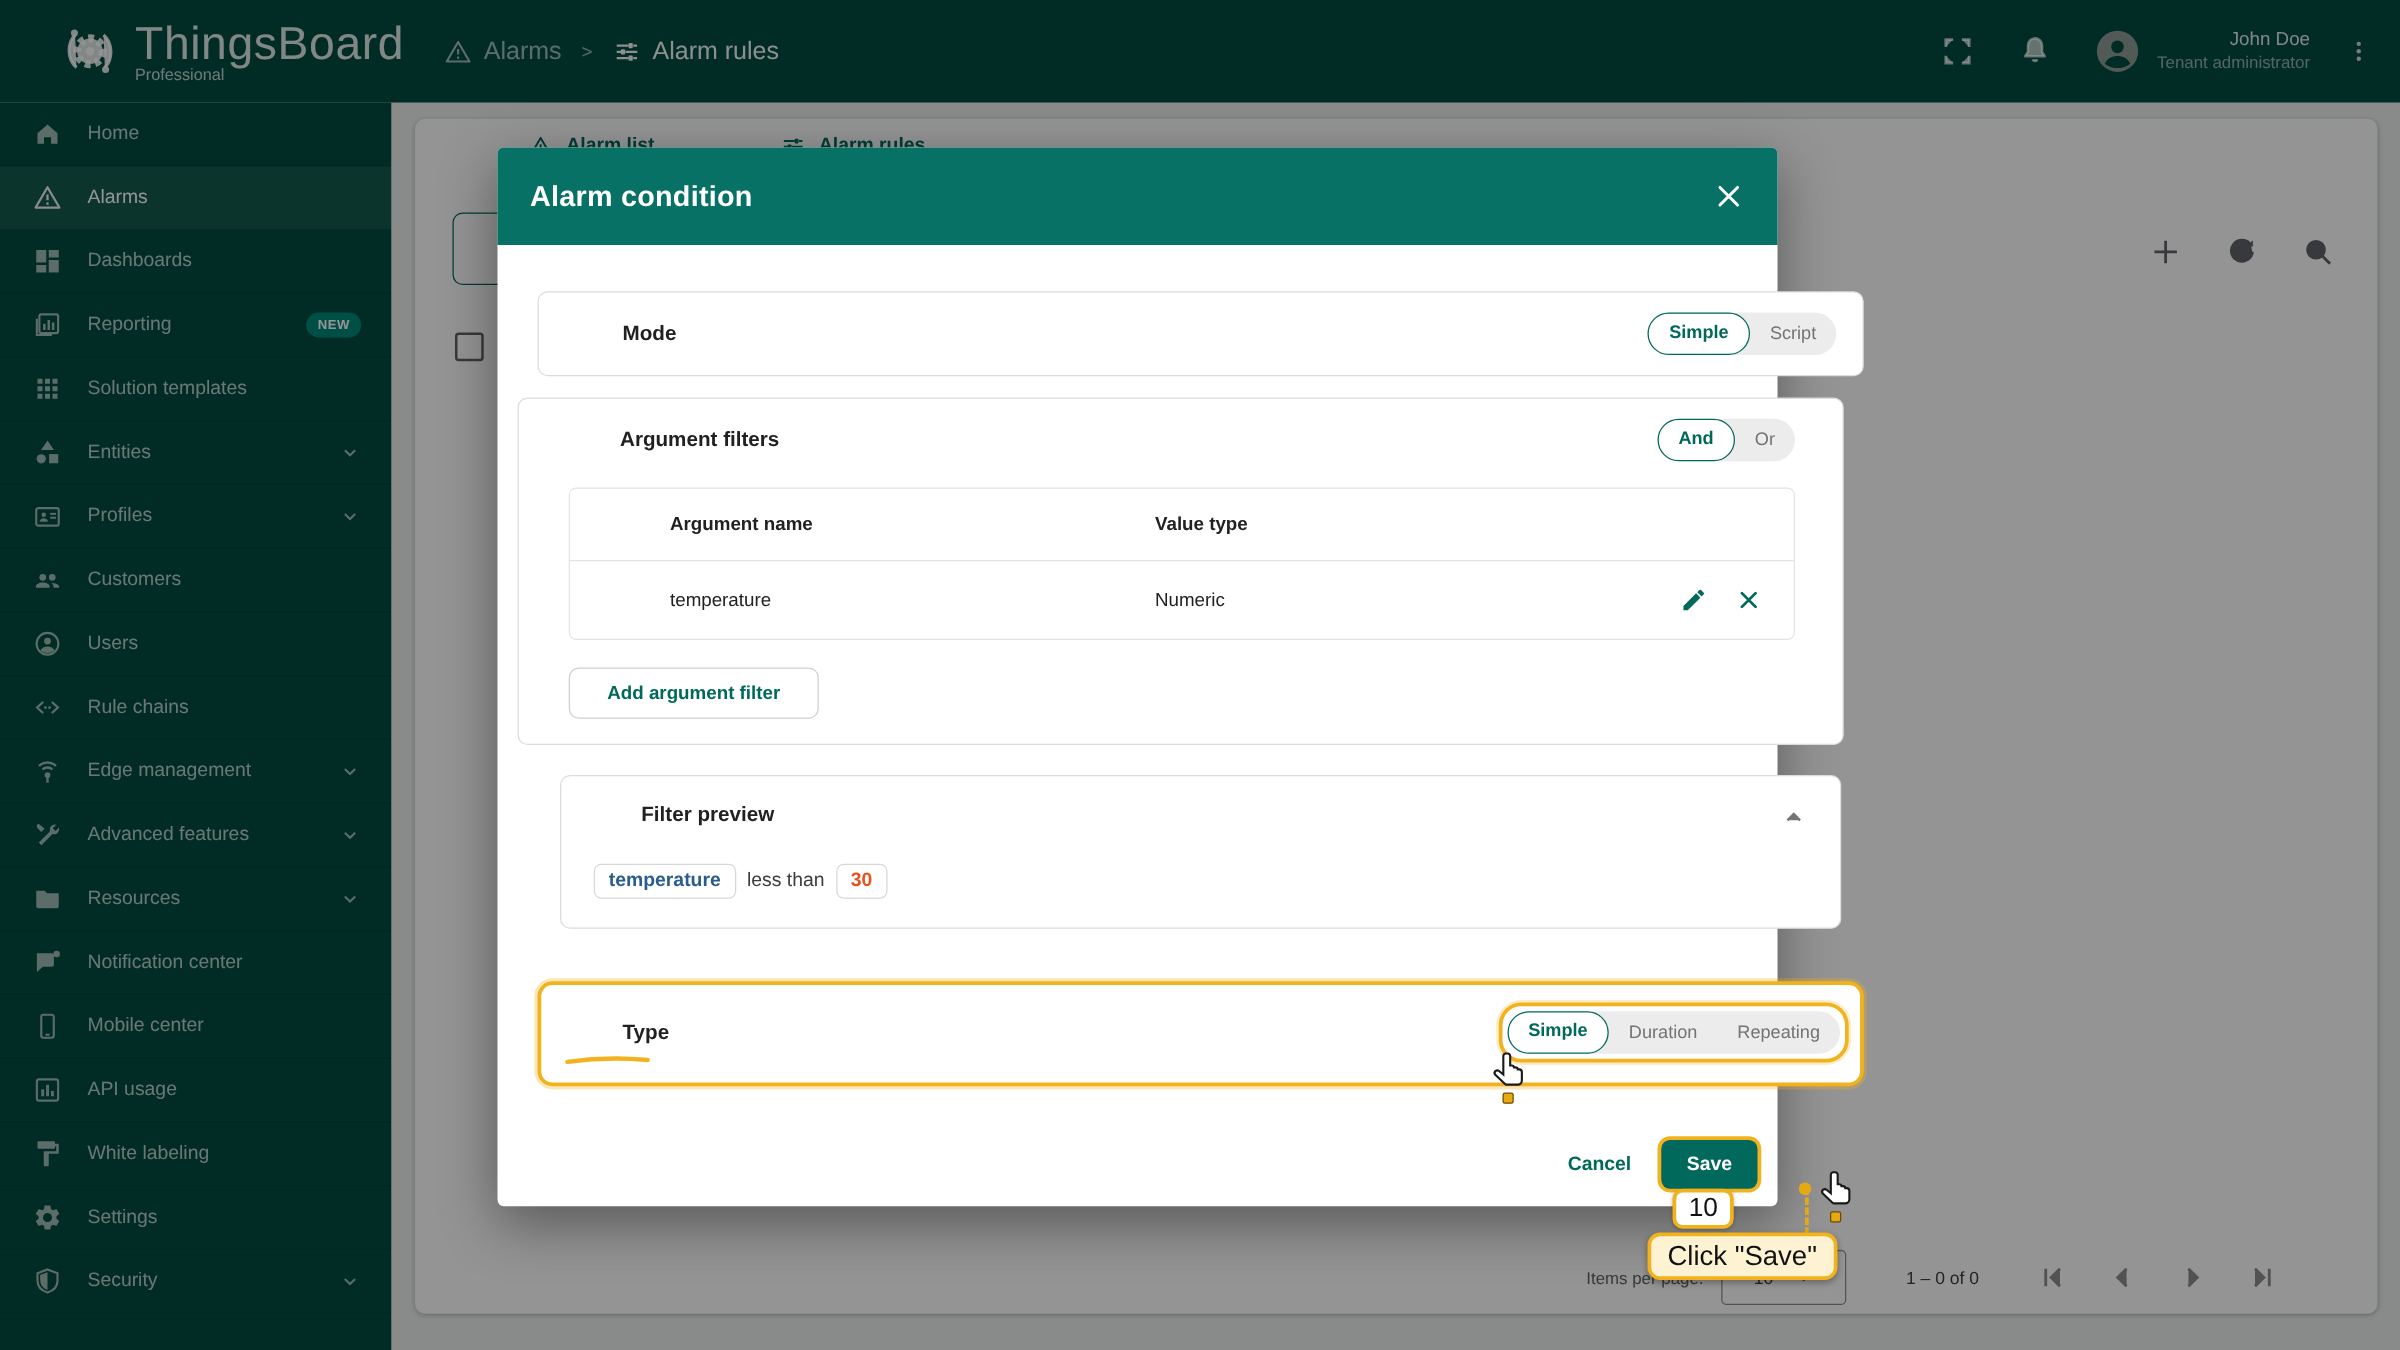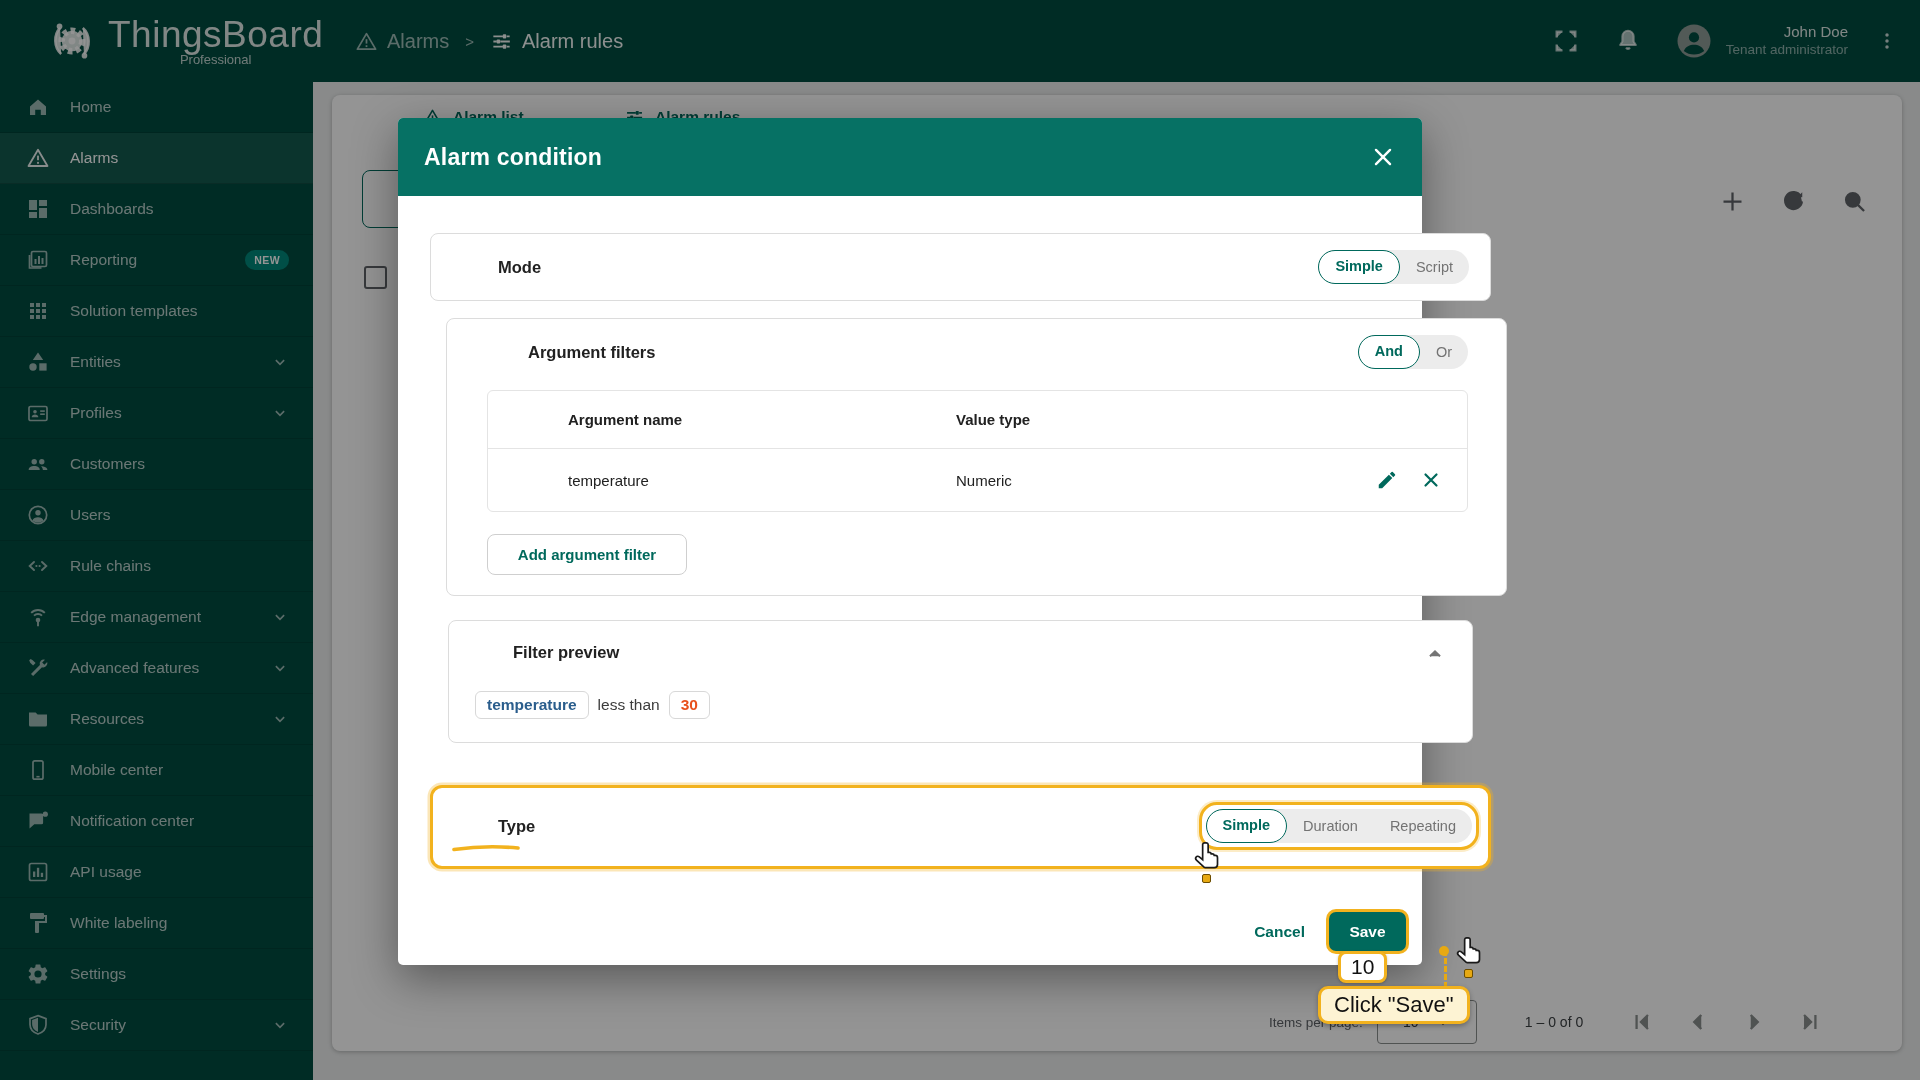--- a/index.html
+++ b/index.html
@@ -9,21 +9,21 @@
   .icon{display:inline-flex;align-items:center;justify-content:center;}
   .icon svg{width:100%;height:100%;fill:currentColor;}
 
   
   .topbar{position:absolute;left:0;top:0;width:1920px;height:82px;background:#004d40;z-index:2;
           display:flex;align-items:center;color:rgba(255,255,255,.9);}
   .logo{display:flex;align-items:center;margin-left:46px;}
   .logo .icon{width:52px;height:52px;color:rgba(255,255,255,.87);}
   .logo-text{margin-left:10px;line-height:1;}
   .logo-name{font-size:37px;color:rgba(255,255,255,.87);letter-spacing:.5px;}
-  .logo-sub{font-size:13px;color:rgba(255,255,255,.75);text-align:center;margin-top:0;}
+  .logo-sub{font-size:13px;color:rgba(255,255,255,.75);text-align:left;margin-top:0;}
   .crumbs{position:absolute;left:355px;top:0;height:82px;display:flex;align-items:center;}
   .crumb{display:flex;align-items:center;gap:9px;font-size:20px;}
   .crumb .icon{width:23px;height:23px;}
   .crumb.dim{color:rgba(255,255,255,.62);}
   .crumb.lit{color:rgba(255,255,255,.95);}
   .crumb-sep{margin:0 16px;font-size:15px;color:rgba(255,255,255,.62);}
   .top-right{position:absolute;right:0;top:0;height:82px;display:flex;align-items:center;}
   .tb-btn{width:28px;height:28px;color:rgba(255,255,255,.68);margin-right:34px;}
   .avatar{width:36px;height:36px;border-radius:50%;color:#9aa7a2;margin-right:14px;}
   .user-block{line-height:1.25;margin-right:28px;text-align:right;}
@@ -79,21 +79,21 @@
   .modal-close{margin-left:auto;width:26px;height:26px;color:#fff;cursor:pointer;}
   .sect{position:absolute;background:#fff;border:1px solid #dcdcdc;border-radius:8px;}
   .sect-label{font-size:16.5px;color:#212121;font-weight:bold;margin-left:43px;}
   .toggle{display:inline-flex;background:#ececec;border-radius:17px;height:34px;}
   .t-opt{padding:0 16px;line-height:34px;font-size:14.5px;color:#737373;cursor:pointer;white-space:nowrap;}
   .t-opt.sel{background:#fff;border:1.5px solid #00695c;border-radius:17px;color:#00695c;
              font-weight:bold;line-height:30px;}
   .sect-mode{left:32px;top:115px;width:1061px;height:68px;display:flex;align-items:center;padding:0 21px 0 24px;}
   .sect-mode .toggle{margin-left:auto;}
 
-  .sect-args{left:48px;top:200px;width:1061px;height:278px;}
+  .sect-args{left:16px;top:200px;width:1061px;height:278px;}
   .args-head{position:absolute;left:38px;top:24px;}
   .args-toggle{position:absolute;right:38px;top:16px;}
   .args-table{position:absolute;left:40px;top:71px;width:981px;height:122px;border:1px solid #e4e4e4;border-radius:6px;}
   .tr{display:flex;align-items:center;}
   .tr.head{height:58px;border-bottom:1px solid #e4e4e4;font-weight:bold;color:#212121;font-size:15px;}
   .tr.data{height:62px;font-size:15px;color:#212121;}
   .td1{padding-left:80px;width:468px;}
   .td2{flex:1;}
   .row-btn{width:44px;height:44px;color:#00695c;display:flex;align-items:center;justify-content:center;cursor:pointer;}
   .row-btn .icon{width:22px;height:22px;}
@@ -369,34 +369,34 @@
           <span class="side-label">Resources</span>
           <span class="icon chev">
             <svg viewBox="0 0 24 24">
               <path d="M6.5 9.5 12 15l5.5-5.5" fill="none" stroke="currentColor" stroke-width="2.2"></path>
             </svg>
           </span>
         </div>
         <div class="side-item">
           <span class="icon ">
             <svg viewBox="0 0 24 24">
+              <path d="M3.5 4.5h12a1.6 1.6 0 0 1 1.6 1.6v7.6a1.6 1.6 0 0 1-1.6 1.6H8.3l-4.8 4.2z"></path>
+              <circle cx="19.3" cy="5.2" r="2.6"></circle>
+            </svg>
+          </span>
+          <span class="side-label">Notification center</span>
+        </div>
+        <div class="side-item">
+          <span class="icon ">
+            <svg viewBox="0 0 24 24">
               <rect x="7" y="2.8" width="10" height="18.4" rx="1.8" fill="none" stroke="currentColor" stroke-width="1.7"></rect>
               <path d="M10.4 18.7h3.2" stroke="currentColor" stroke-width="1.6"></path>
             </svg>
           </span>
           <span class="side-label">Mobile center</span>
-        </div>
-        <div class="side-item">
-          <span class="icon ">
-            <svg viewBox="0 0 24 24">
-              <path d="M3.5 4.5h12a1.6 1.6 0 0 1 1.6 1.6v7.6a1.6 1.6 0 0 1-1.6 1.6H8.3l-4.8 4.2z"></path>
-              <circle cx="19.3" cy="5.2" r="2.6"></circle>
-            </svg>
-          </span>
-          <span class="side-label">Notification center</span>
         </div>
         <div class="side-item">
           <span class="icon ">
             <svg viewBox="0 0 24 24">
               <rect x="3.5" y="3.5" width="17" height="17" rx="1.8" fill="none" stroke="currentColor" stroke-width="1.7"></rect>
               <rect x="7" y="11.5" width="2.3" height="5.5"></rect>
               <rect x="10.9" y="7.8" width="2.3" height="9.2"></rect>
               <rect x="14.8" y="12.8" width="2.3" height="4.2"></rect>
             </svg>
           </span>

